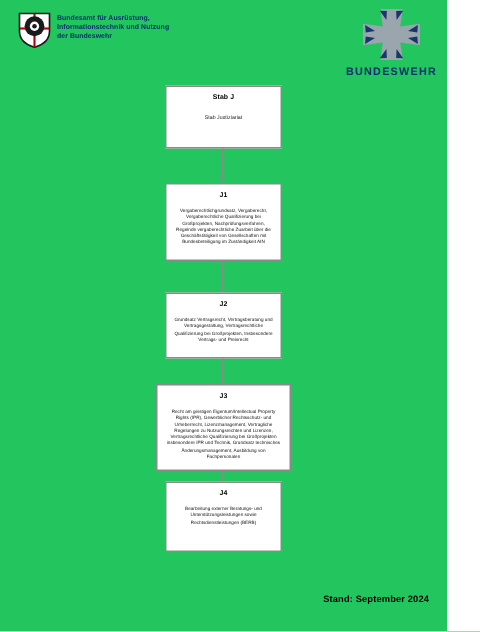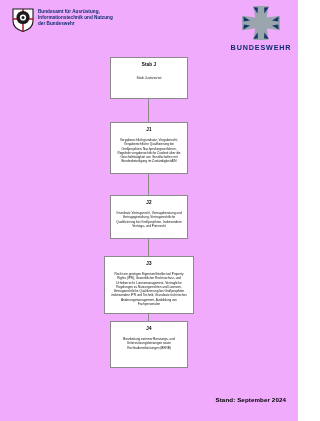--- a/index.html
+++ b/index.html
@@ -5,21 +5,21 @@
   * { box-sizing: border-box; margin: 0; padding: 0; }
   html, body {
     width: 298px; height: 421px;
     background: #ffffff;
     font-family: "Liberation Sans", sans-serif;
     overflow: hidden;
   }
   #page {
     position: relative;
     width: 298px; height: 421px;
-    background: #f0abfc;
+    background: #22c55e;
   }
 
   
   #header {
     position: absolute; left: 0; top: 0;
     width: 298px; height: 52px;
   }
   #baainbw-logo {
     position: absolute; left: 12px; top: 8px;
     display: flex; align-items: flex-start; gap: 4px;

